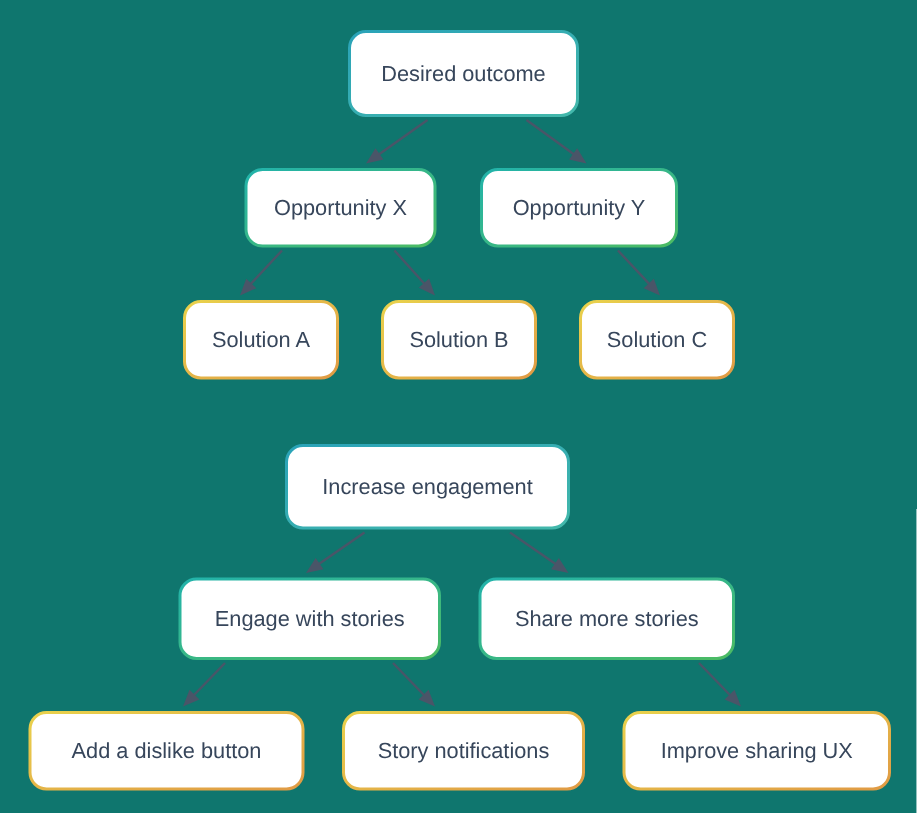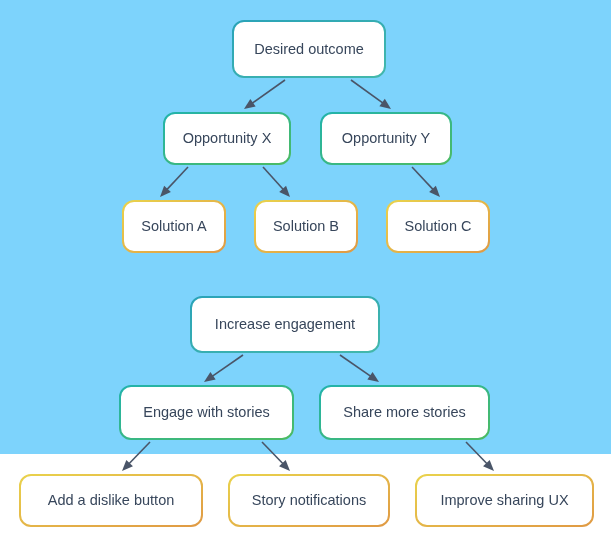--- a/index.html
+++ b/index.html
@@ -10,22 +10,22 @@
   }
   body {
     width: 611px;
     height: 542px;
     font-family: "Liberation Sans", sans-serif;
     overflow: hidden;
   }
   #canvas-root {
     position: relative;
     width: 611px;
-    height: 454px;
-    background: #7dd3fc;
+    height: 542px;
+    background: #0f766e;
     text-align: center;
   }
   svg.diagram-svg {
     position: absolute;
     top: 0;
     left: 0;
     width: 611px;
     height: 542px;
     display: block;
   }

